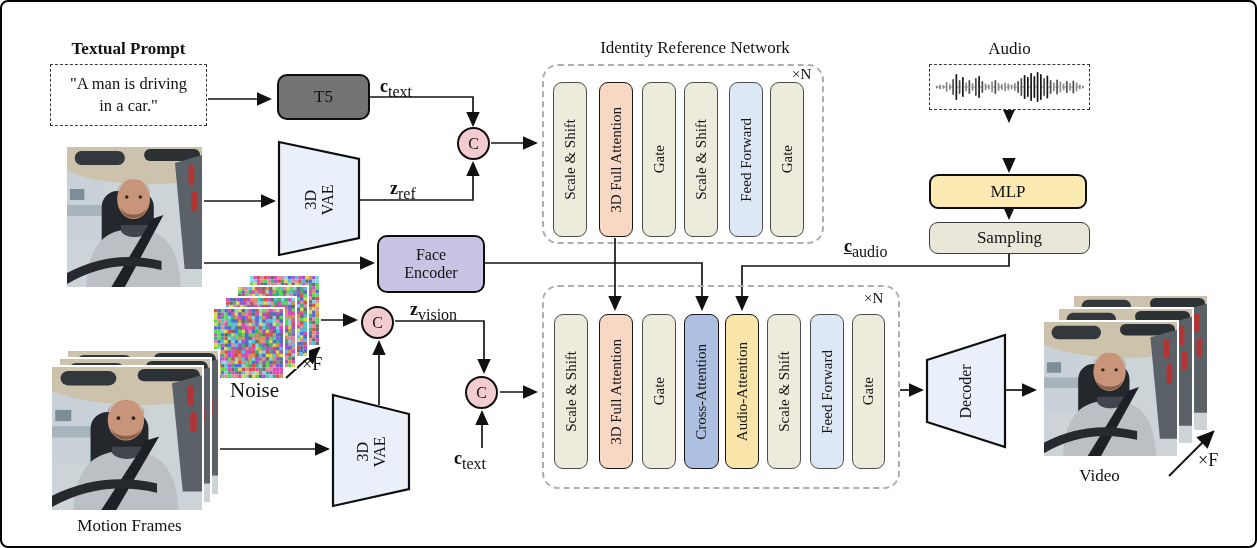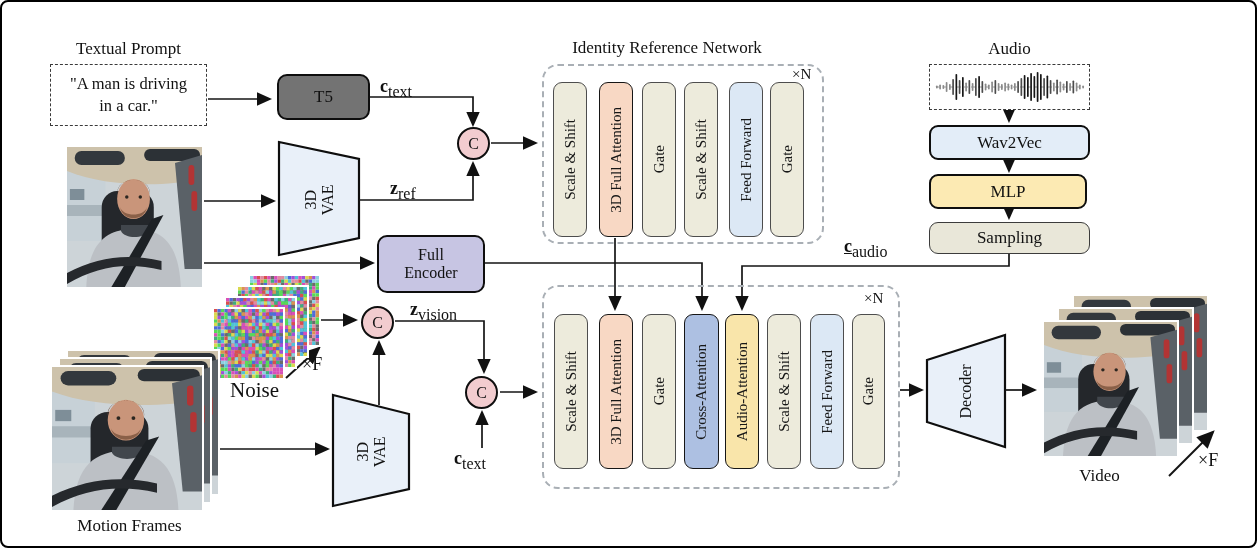--- a/index.html
+++ b/index.html
@@ -76,21 +76,21 @@
       <polyline points="480,446 480,410" marker-end="url(#ah)"></polyline>
       <polyline points="498,390 534,390" marker-end="url(#ah)"></polyline>
       <polyline points="203,447 326,447" marker-end="url(#ah)"></polyline>
       <polyline points="898,388 920,388" marker-end="url(#ah)"></polyline>
       <polyline points="1003,388 1033,388" marker-end="url(#ah)"></polyline>
       <polyline points="284,376 317,346" marker-end="url(#ah)" stroke-width="2"></polyline>
       <polyline points="1167,474 1211,430" marker-end="url(#ah)" stroke-width="2"></polyline>
     </g>
   </svg>
 
-  <div class="lbl" style="left:48px;top:37px;width:157px;">Textual Prompt</div>
+  <div class="lbl" style="left:48px;top:37px;width:157px;font-weight:bold;">Textual Prompt</div>
   <div class="dashedbox" style="left:48px;top:62px;width:157px;height:62px;display:flex;flex-direction:column;align-items:center;justify-content:center;font-size:16.5px;line-height:1.35;">
     <span>"A man is driving</span>
     <span>in a car."</span>
   </div>
   <div class="node" style="left: 275px; top: 72px; width: 93px; height: 46px; background: #737373;">
     <span>T5</span>
   </div>
   <div class="sig" style="left:378px;top:74px;">
     <span>c</span><sub>text</sub>
   </div>
@@ -127,21 +127,21 @@
     </div>
   </div>
   <div class="sig" style="left:388px;top:176px;">
     <span>z</span><sub>ref</sub>
   </div>
 
   <div class="circleC" style="left: 455px; top: 125px; background: rgb(242, 204, 207);">
     <span>C</span>
   </div>
 
-  <div class="lbl" style="left:524px;top:36px;width:282px;">Identity Reference Network</div>
+  <div class="lbl" style="left:552px;top:36px;width:282px;">Identity Reference Network</div>
   <div class="netbox" style="left:540px;top:62px;width:282px;height:180px;"></div>
   <div class="repeat" style="left:790px;top:64px;">×N</div>
   <div class="col" style="left: 551px; top: 80px; background: rgb(237, 235, 220);">
       <span class="vtext">Scale &amp; Shift</span>
     </div>
   <div class="col" style="left: 597px; top: 80px; background: rgb(248, 216, 196); border: 1.9px solid rgb(22, 22, 22);">
       <span class="vtext">3D Full Attention</span>
     </div>
   <div class="col" style="left: 640px; top: 80px; background: rgb(237, 235, 220);">
       <span class="vtext">Gate</span>
@@ -202,35 +202,32 @@
         <rect x="125.5" y="10.5" width="1.7" height="11" rx="0.8" fill="#8a8a8a"></rect>
         <rect x="128.75" y="12.5" width="1.7" height="7" rx="0.8" fill="#8a8a8a"></rect>
         <rect x="132" y="10" width="1.7" height="12" rx="0.8" fill="#4c4c4c"></rect>
         <rect x="135.25" y="12" width="1.7" height="8" rx="0.8" fill="#8a8a8a"></rect>
         <rect x="138.5" y="9.5" width="1.7" height="13" rx="0.8" fill="#4c4c4c"></rect>
         <rect x="141.75" y="11.5" width="1.7" height="9" rx="0.8" fill="#8a8a8a"></rect>
         <rect x="145" y="13.5" width="1.7" height="5" rx="0.8" fill="#8a8a8a"></rect>
         <rect x="148.25" y="14.5" width="1.7" height="3" rx="0.8" fill="#8a8a8a"></rect>
       </svg>
     </div>
-  <div class="node" style="left: 927px; top: 123px; width: 161px; height: 35px; border-radius: 9px; background: rgb(227, 237, 248);">
-    <span>Wav2Vec</span>
-  </div>
   <div class="node" style="left: 927px; top: 172px; width: 158px; height: 35px; border-radius: 9px; background: rgb(252, 234, 179);">
     <span>MLP</span>
   </div>
   <div class="node thin" style="left: 927px; top: 220px; width: 161px; height: 32px; background: rgb(233, 231, 217); align-items: center;">
     <span>Sampling</span>
   </div>
   <div class="sig" style="left:842px;top:234px;text-decoration:underline;">
     <span>c</span><sub>audio</sub>
   </div>
 
   <div class="node" style="left: 375px; top: 233px; width: 108px; height: 58px; flex-direction: column; font-size: 16px; background: rgb(199, 197, 227);">
-    <span>Full</span>
+    <span>Face</span>
     <span>Encoder</span>
   </div>
 
   <div class="noise" style="left:246px;top:272px;width:73px;height:73px;">
       <svg viewBox="0 0 72 72" preserveAspectRatio="none">
         <rect x="0" y="0" width="3.6" height="3.6" fill="#8ad0e0"></rect>
         <rect x="3.6" y="0" width="3.6" height="3.6" fill="#d94fb7"></rect>
         <rect x="7.2" y="0" width="3.6" height="3.6" fill="#d94f4f"></rect>
         <rect x="10.8" y="0" width="3.6" height="3.6" fill="#e08aa0"></rect>
         <rect x="14.4" y="0" width="3.6" height="3.6" fill="#d94f4f"></rect>

